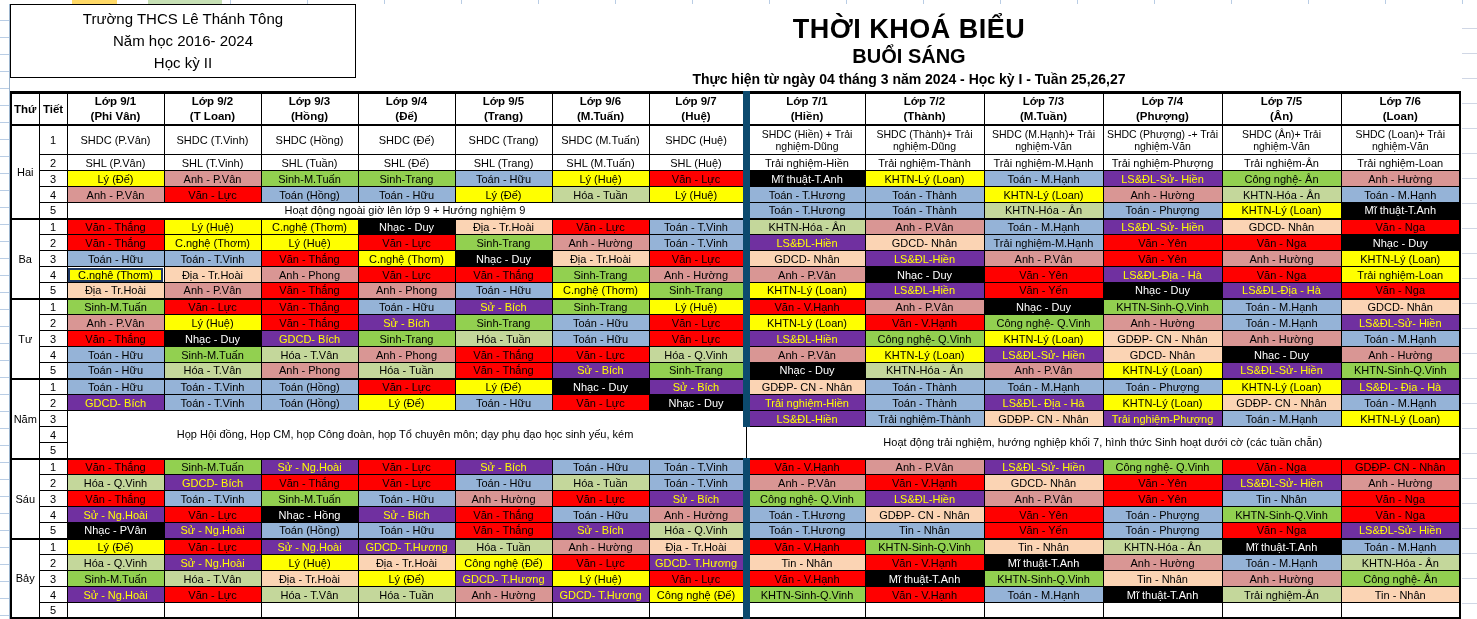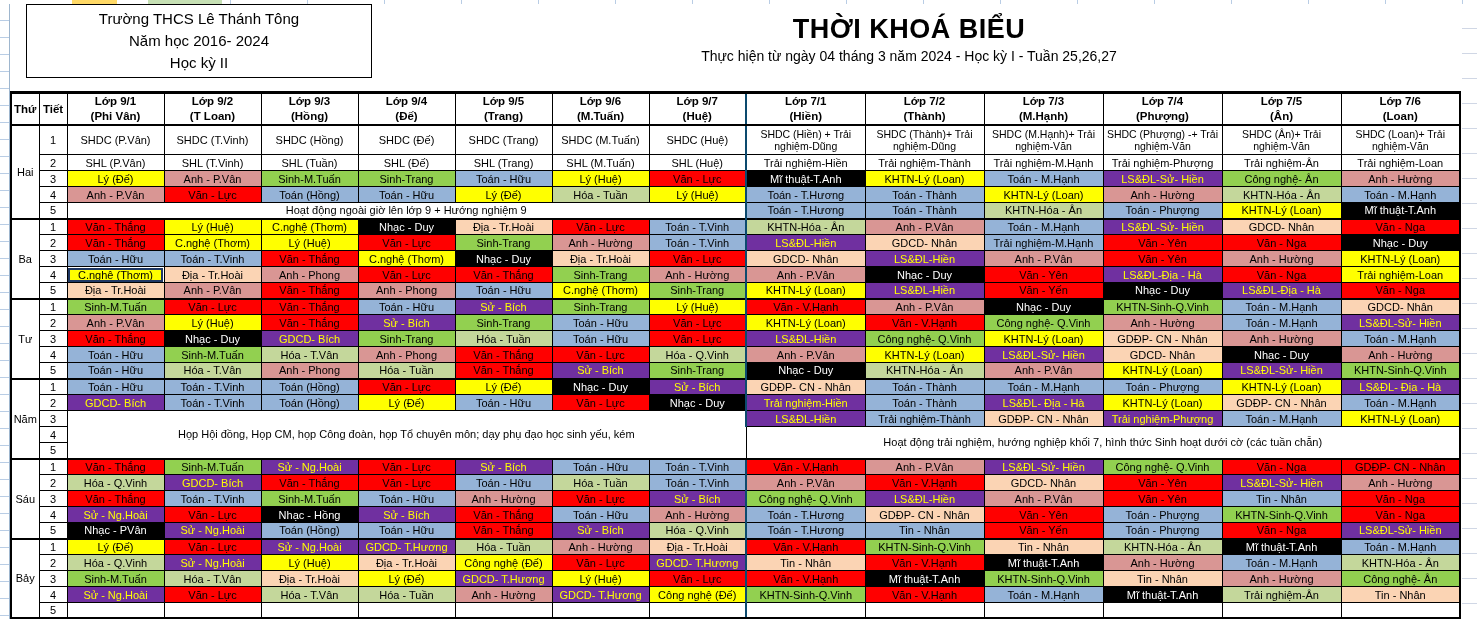--- a/index.html
+++ b/index.html
@@ -10,38 +10,38 @@
     background:repeating-linear-gradient(90deg,#fff 0 76px,#b9cde5 76px 77px); }
   .top-strip .cell-a { position:absolute; left:72px; top:0; width:45px; height:4px; background:#ffd966; }
   .top-strip .cell-b { position:absolute; left:148px; top:0; width:74px; height:4px; background:#c6e0b4; }
   .left-strip { position:absolute; left:0; top:4px; width:10px; height:615px;
     background:repeating-linear-gradient(180deg,#fff 0 16px,#b9cde5 16px 17px); border-right:1px solid #9eb6ce; }
   .right-strip { position:absolute; left:1462px; top:4px; width:15px; height:615px;
     background:repeating-linear-gradient(180deg,#fff 0 24px,#d0d7e5 24px 25px); }
   
   .school-box { position:absolute; left:10px; top:4px; width:346px; height:74px;
     border:1px solid #000; display:flex; flex-direction:column; justify-content:center; align-items:center;
-    font-size:15px; line-height:1.45;margin-left:16px; }
+    font-size:15px; line-height:1.45; }
   .title-zone { position:absolute; left:356px; top:4px; width:1106px; height:74px; text-align:center; }
   .main-title { font-size:27px; font-weight:bold; letter-spacing:.5px; margin-top:10px; }
   .sub-title  { font-size:20px; font-weight:bold; }
-  .impl-line  { font-size:14px; font-weight:normal; margin-top:3px;text-align:center; }
+  .impl-line  { font-size:14px; font-weight:bold; margin-top:3px;text-align:center; }
   
   table.tkb { position:absolute; left:10px; top:91px; border-collapse:collapse; table-layout:fixed;
     border:2px solid #000; border-top:3px solid #000; border-bottom:3px solid #000; }
   .tkb th, .tkb td { border:1px solid #000; font-size:11px; text-align:center; vertical-align:middle;
     overflow:hidden; white-space:nowrap; padding:0 1px; height:16px; }
   .tkb thead th { font-weight:bold; font-size:11.5px; height:32px; white-space:normal; line-height:1.25;
     border-bottom:2px solid #000; background:#fff; }
   .col-thu { width:28px; } .col-tiet { width:28px; }
   .col-g9 { width:97px; } .col-g7 { width:119px; }
   .day-cell { font-size:12px; background:#fff; }
   .tiet-cell { background:#fff; }
   tr.day-start td, tr.day-start th { border-top:2px solid #000; }
-  td.grade7-first, th.grade7-first { border-left:2px solid #0c4a6e; }
+  td.grade7-first, th.grade7-first { border-left:7px solid #0c4a6e; }
   tr.tall td, tr.tall th { height:30px; }
   tr.tall td.wrap { white-space:normal; line-height:1.15; font-size:10.5px;margin-top:16px; }
   
   .c-w { background:#ffffff; color:#000; }
   .c-y { background:#ffff00; color:#000; }
   .c-r { background:#ff0000; color:#000; }
   .c-b { background:#95b3d7; color:#000; }
   .c-g { background:#92d050; color:#000; }
   .c-o { background:#c4d79b; color:#000; }
   .c-p { background:#7030a0; color:#ffff00; }
@@ -63,20 +63,21 @@
   <div class="right-strip"></div>
 
   <div class="school-box">
     <div>Trường THCS Lê Thánh Tông</div>
     <div>Năm học 2016- 2024</div>
     <div>Học kỳ II</div>
   </div>
 
   <div class="title-zone">
     <div class="main-title">THỜI KHOÁ BIỂU</div>
+    <div class="sub-title">BUỔI SÁNG</div>
     <div class="impl-line">Thực hiện từ ngày 04 tháng 3 năm 2024 - Học kỳ I - Tuần 25,26,27</div>
   </div>
 
   <table class="tkb">
     <colgroup id="tkb-cols">
         <col class="col-thu">
         <col class="col-tiet">
         <col class="col-g9">
         <col class="col-g9">
         <col class="col-g9">
@@ -126,21 +127,21 @@
           <th class="grade7-first">
             <div>Lớp 7/1</div>
             <div>(Hiền)</div>
           </th>
           <th>
             <div>Lớp 7/2</div>
             <div>(Thành)</div>
           </th>
           <th>
             <div>Lớp 7/3</div>
-            <div>(M.Hạnh)</div>
+            <div>(M.Tuần)</div>
           </th>
           <th>
             <div>Lớp 7/4</div>
             <div>(Phượng)</div>
           </th>
           <th>
             <div>Lớp 7/5</div>
             <div>(Ân)</div>
           </th>
           <th>

